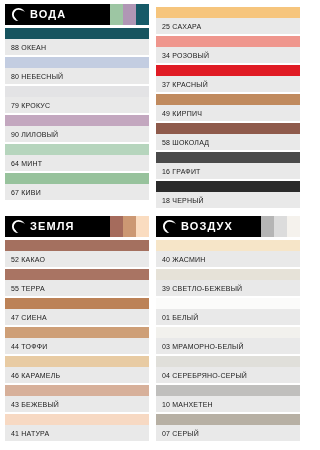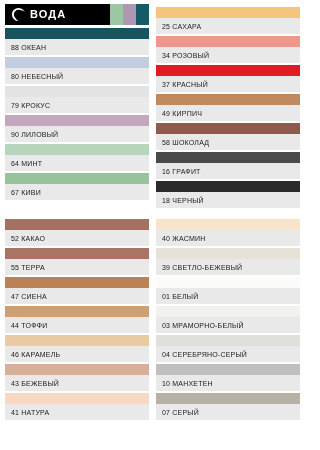--- a/index.html
+++ b/index.html
@@ -164,20 +164,34 @@
           <div class="entry-label">16 ГРАФИТ</div>
         </div>
         <div class="entry">
           <div class="entry-swatch" style="background: rgb(43, 43, 43);"></div>
           <div class="entry-label">18 ЧЕРНЫЙ</div>
         </div>
       </div>
   </div>
 
   <div class="panel">
+    <div class="panel-header">
+      <span class="hdr-icon">
+        <svg width="15" height="15" viewBox="0 0 16 16" aria-hidden="true">
+          <circle cx="8" cy="8" r="6" fill="none" stroke="#ffffff" stroke-width="2"></circle>
+          <circle cx="10.5" cy="9.5" r="6" fill="#000000"></circle>
+        </svg>
+      </span>
+      <span class="hdr-title">ЗЕМЛЯ</span>
+      <span class="hdr-swatches">
+        <span class="hdr-swatch" style="background: rgb(165, 107, 92);"></span>
+        <span class="hdr-swatch" style="background: rgb(204, 152, 115);"></span>
+        <span class="hdr-swatch" style="background: rgb(250, 220, 192);"></span>
+      </span>
+    </div>
     <div class="entries">
         <div class="entry">
           <div class="entry-swatch" style="background: rgb(164, 112, 95);"></div>
           <div class="entry-label">52 КАКАО</div>
         </div>
         <div class="entry">
           <div class="entry-swatch" style="background: rgb(169, 116, 99);"></div>
           <div class="entry-label">55 ТЕРРА</div>
         </div>
         <div class="entry">
@@ -197,20 +211,34 @@
           <div class="entry-label">43 БЕЖЕВЫЙ</div>
         </div>
         <div class="entry">
           <div class="entry-swatch" style="background: rgb(247, 217, 195);"></div>
           <div class="entry-label">41 НАТУРА</div>
         </div>
       </div>
   </div>
 
   <div class="panel">
+    <div class="panel-header">
+      <span class="hdr-icon">
+        <svg width="15" height="15" viewBox="0 0 16 16" aria-hidden="true">
+          <circle cx="8" cy="8" r="6" fill="none" stroke="#ffffff" stroke-width="2"></circle>
+          <circle cx="10.5" cy="9.5" r="6" fill="#000000"></circle>
+        </svg>
+      </span>
+      <span class="hdr-title">ВОЗДУХ</span>
+      <span class="hdr-swatches">
+        <span class="hdr-swatch" style="background: rgb(181, 181, 181);"></span>
+        <span class="hdr-swatch" style="background: rgb(220, 220, 220);"></span>
+        <span class="hdr-swatch" style="background: rgb(245, 242, 237);"></span>
+      </span>
+    </div>
     <div class="entries">
         <div class="entry">
           <div class="entry-swatch" style="background: rgb(246, 229, 200);"></div>
           <div class="entry-label">40 ЖАСМИН</div>
         </div>
         <div class="entry">
           <div class="entry-swatch" style="background: rgb(230, 226, 216);"></div>
           <div class="entry-label">39 СВЕТЛО-БЕЖЕВЫЙ</div>
         </div>
         <div class="entry">

